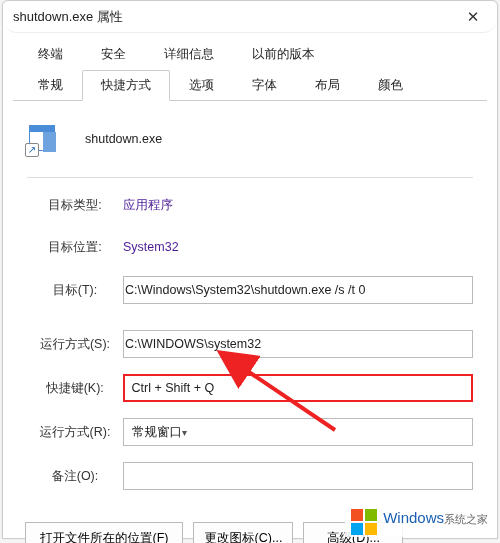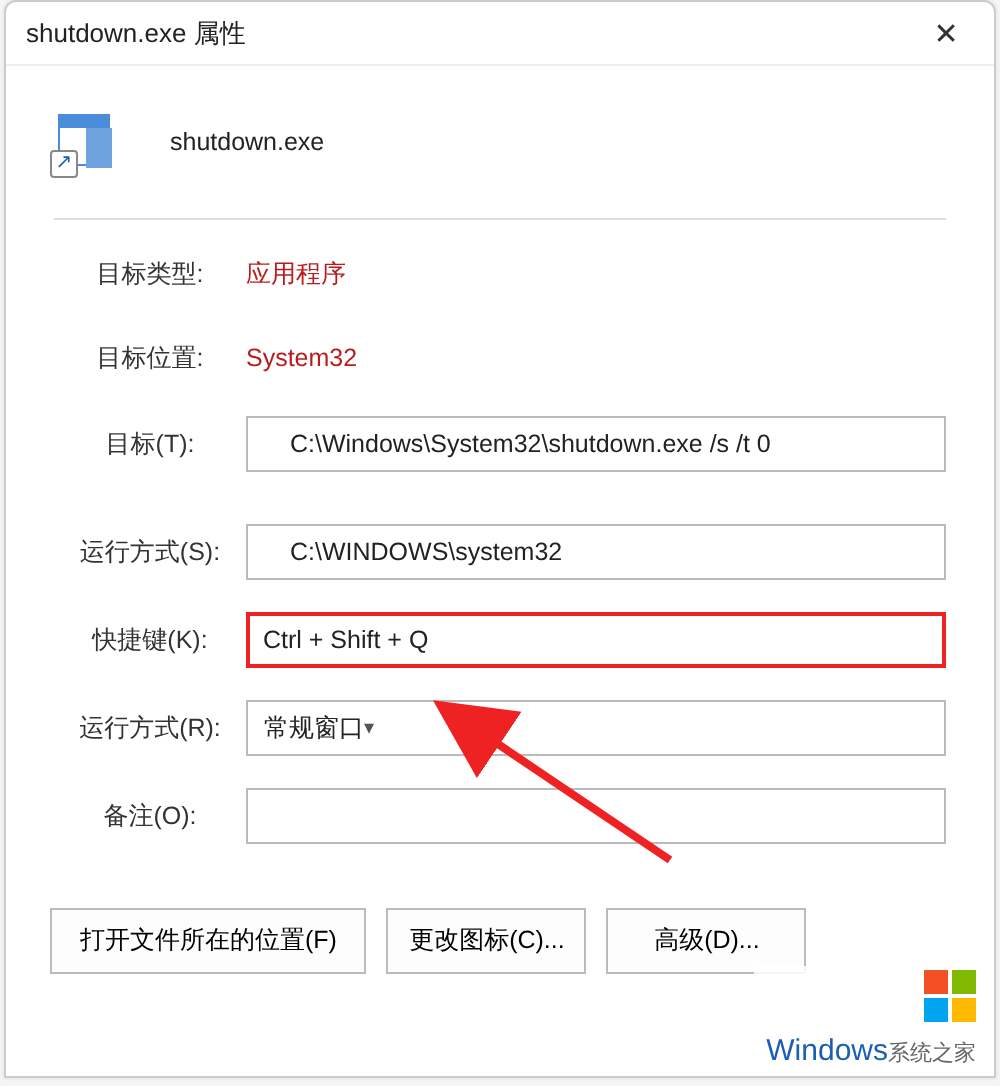--- a/index.html
+++ b/index.html
@@ -1,63 +1,80 @@
 <!DOCTYPE html>
 <html><head>
   <meta charset="utf-8">
   <style>
     * { box-sizing: border-box; margin: 0; padding: 0; font-family: "Microsoft YaHei", "Segoe UI", sans-serif; }
     body { background: #f5f5f5; width: 500px; height: 543px; overflow: hidden; position: relative; }
     .dialog { background: #fff; border: 1px solid #ccc; width: 496px; height: 539px; position: absolute; top: 0; left: 2px; border-radius: 6px 6px 0 0; box-shadow: 0 0 2px rgba(0,0,0,.1);}
-    .titlebar { display: flex; align-items: center; height: 32px; padding: 0 10px; border-bottom: 1px solid #eee;}
+    .titlebar { display: flex; align-items: center; height: 32px; padding: 0 10px; border-bottom: 1px solid #eee; border-radius: 14px;}
     .titlebar .title { font-size: 13px; flex: 1; color: #222;}
     .titlebar .close { width: 28px; text-align: center; font-size: 15px; color: #333; cursor: pointer;}
     .tabs { padding-top: 6px; }
     .tabrow { display: flex; padding-left: 16px; gap: 0; }
     .tab { font-size: 12.5px; color: #222; padding: 6px 18px; border: 1px solid transparent; background: transparent; cursor: pointer;}
     .tab.active { border: 1px solid #ccc; border-bottom: 1px solid #fff; background: #fff; border-radius: 2px 2px 0 0; position: relative; z-index: 2;}
     .tabline { border-bottom: 1px solid #ccc; margin-top: -1px; margin-left: 10px; margin-right: 10px;}
     .content { padding: 18px 24px 10px 24px; font-size: 12.5px; color: #222;}
     .iconrow { display: flex; align-items: center; gap: 26px; margin-bottom: 22px; margin-top: 4px;}
     .shortcut-icon { width: 32px; height: 32px; position: relative;}
     .shortcut-icon .pane { width: 26px; height: 26px; border: 1px solid #4a8cd8; background: #fff; position: absolute; top: 2px; left: 2px;}
     .shortcut-icon .pane::before { content:""; position:absolute; left:0; top:0; width:100%; height:6px; background:#4a8cd8;}
     .shortcut-icon .pane::after { content:""; position:absolute; left:13px; top:6px; width:13px; height:20px; background:#6fa3df;}
     .shortcut-icon .arrow { position: absolute; bottom: -2px; left: -2px; width: 14px; height: 14px; background: #fff; border: 1px solid #888; border-radius: 2px; font-size: 10px; line-height: 12px; text-align: center; color: #1a5fb4;}
     .sep { height: 1px; background: #ddd; margin: 6px 0 14px 0;}
     .row { display: flex; align-items: center; margin-bottom: 16px; min-height: 26px;}
     .label { width: 96px; flex-shrink: 0; font-size: 12.5px; color: #333; text-align: center;}
-    .value { font-size: 12.5px; color: #b91c1c;}
-    .input { flex: 1; border: 1px solid #bbb; padding: 5px 21px; font-size: 12.5px; background: #fff; color: #222; height: 28px;}
+    .value { font-size: 12.5px; color: #4c1d95;}
+    .input { flex: 1; border: 1px solid #bbb; padding: 5px 1px; font-size: 12.5px; background: #fff; color: #222; height: 28px;}
     .input.highlight { border: 2.5px solid #e22; padding: 3.5px 6.5px;}
     .select { flex: 1; display: flex; align-items: center; border: 1px solid #bbb; height: 28px; padding: 0 6px 0 8px; justify-content: flex-start;}
     .select .chev { font-size: 10px; color: #555;}
     .btnrow { display: flex; gap: 10px; padding: 6px 22px 0 22px; justify-content: flex-start;}
     .btn { border: 1px solid #bbb; background: #fdfdfd; padding: 7px 14px; font-size: 12.5px; cursor: pointer; min-width: 140px; text-align: center;}
     .btn.narrow { min-width: 100px; padding: 7px 10px;}
     .arrow-annot { position: absolute; pointer-events: none; z-index: 50;}
     .arrow-annot svg { overflow: visible;}
-    .watermark { position: absolute; right: 6px; bottom: 6px; display: flex; align-items: flex-end; gap: 6px; background: rgba(255,255,255,.85); padding: 2px 6px; z-index: 60; flex-direction: column;}
+    .watermark { position: absolute; right: 6px; bottom: 6px; display: flex; align-items: flex-start; gap: 6px; background: rgba(255,255,255,.85); padding: 2px 6px; z-index: 60;}
     .watermark .winlogo { display: grid; grid-template-columns: 12px 12px; grid-template-rows: 12px 12px; gap: 2px;}
     .watermark .winlogo span:nth-child(1){background:#f25022;}
     .watermark .winlogo span:nth-child(2){background:#7fba00;}
     .watermark .winlogo span:nth-child(3){background:#00a4ef;}
     .watermark .winlogo span:nth-child(4){background:#ffb900;}
     .watermark .wtxt { color: #1a5fb4; font-size: 15px; font-family: "Segoe UI", sans-serif;}
     .watermark .sub { font-size: 11px; color: #666; margin-top: 10px;}
   </style>
 </head>
 <body>
 
 <div class="dialog">
   <div class="titlebar">
     <div class="title">shutdown.exe 属性</div>
     <div class="close">✕</div>
   </div>
 
+  <div class="tabs">
+    <div class="tabrow">
+      <div class="tab">终端</div>
+      <div class="tab">安全</div>
+      <div class="tab">详细信息</div>
+      <div class="tab">以前的版本</div>
+    </div>
+    <div class="tabrow">
+      <div class="tab">常规</div>
+      <div class="tab active">快捷方式</div>
+      <div class="tab">选项</div>
+      <div class="tab">字体</div>
+      <div class="tab">布局</div>
+      <div class="tab">颜色</div>
+    </div>
+    <div class="tabline"></div>
+  </div>
 
   <div class="content">
 
     <div class="iconrow">
       <div class="shortcut-icon">
         <div class="pane"></div>
         <div class="arrow">↗</div>
       </div>
       <div>shutdown.exe</div>
     </div>

